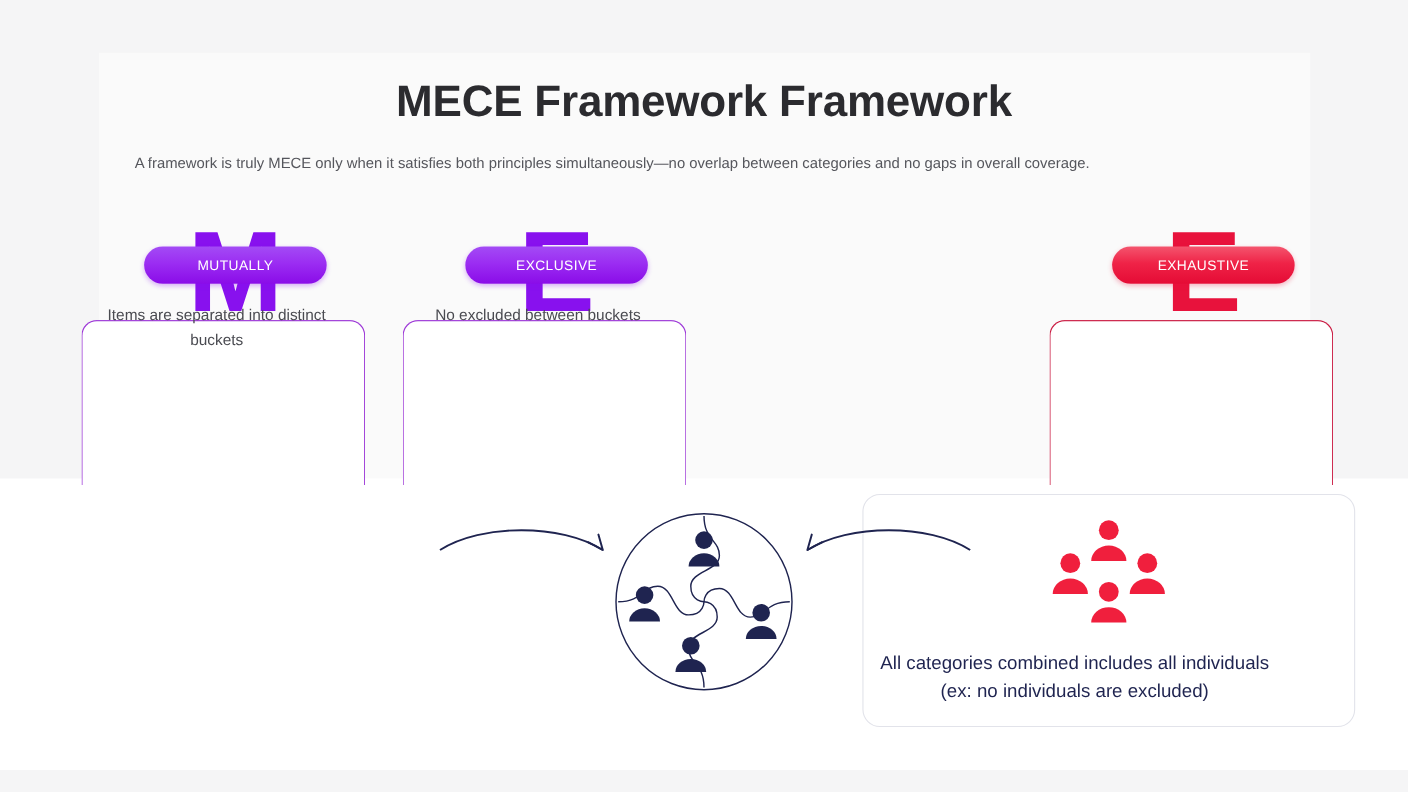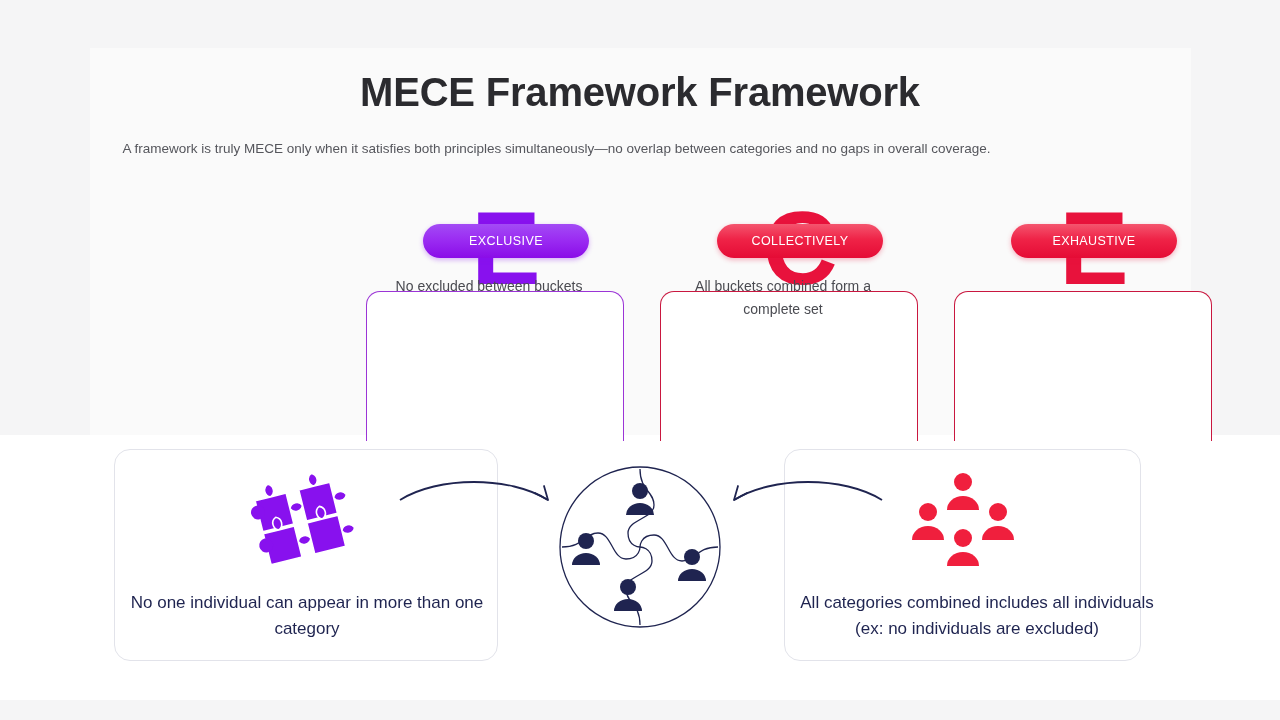--- a/index.html
+++ b/index.html
@@ -96,21 +96,21 @@
   .bottom{
     position:absolute; left:0; top:449px; width:1280px; height:212px;
   }
   .info-card{
     position:absolute; top:0; height:212px;
     background:#ffffff;
     border:1px solid #e2e3ea;
     border-radius:16px;
   }
   .info-card.left { left:114px;  width:384px; }
-  .info-card.right{ left:784px;  width:357px;padding-left:31px; }
+  .info-card.right{ left:784px;  width:448px;padding-left:31px; }
 
   .info-art{
     position:absolute; left:0; top:8px; width:100%;
     display:flex; align-items:center; justify-content:center;
     height:125px;
   }
   .info-text{
     position:absolute; left:14px; bottom:18px; width:356px;
     text-align:center;
     font-size:17px; line-height:26px; color:#1f2450;
@@ -128,71 +128,47 @@
 
 <div id="slide">
 
   <div class="panel-bg"></div>
 
   <div class="title">MECE Framework Framework</div>
   <div class="subtitle">A framework is truly MECE only when it satisfies both principles simultaneously—no overlap between categories and no gaps in overall coverage.</div>
 
   <div class="pillars">
 
+    <div class="pillar p0 purple">
+      <div class="pillar-card"></div>
+      <div class="big-letter">M</div>
+      <div class="pill purple">MUTUALLY</div>
+      <div class="pillar-desc">Items are separated into distinct buckets</div>
+    </div>
 
     <div class="pillar p1 purple">
       <div class="pillar-card"></div>
       <div class="big-letter">E</div>
       <div class="pill purple">EXCLUSIVE</div>
       <div class="pillar-desc">No excluded between buckets</div>
     </div>
 
-    <div class="pillar p2 red">
-      <div class="pillar-card"></div>
-      <div class="big-letter">C</div>
-      <div class="pill red">COLLECTIVELY</div>
-      <div class="pillar-desc">All buckets combined form a complete set</div>
-    </div>
 
     <div class="pillar p3 red">
       <div class="pillar-card"></div>
       <div class="big-letter">E</div>
       <div class="pill red">EXHAUSTIVE</div>
     </div>
 
   </div>
 
   <div class="white-band"></div>
 
   <div class="bottom">
 
-    <div class="info-card left">
-      <div class="info-art">
-        <svg width="150" height="120" viewBox="0 0 150 120" aria-hidden="true">
-          <g transform="translate(75,58) rotate(-14) translate(-75,-58)">
-
-            <path d="M30 28 h16 a7 7 0 0 1 0 -13 a7 7 0 0 1 0 13 h16 v16
-                     a7 7 0 0 0 13 0 a7 7 0 0 0 -13 0 v16 h-32 z" fill="#8811ee" stroke="#ffffff" stroke-width="1.6" stroke-linejoin="round"></path>
-
-            <path d="M75 28 h16 a7 7 0 0 1 0 -13 a7 7 0 0 1 0 13 h16 v16
-                     a7 7 0 0 0 13 0 a7 7 0 0 0 -13 0 v16 h-32 z" fill="#8811ee" stroke="#ffffff" stroke-width="1.6" stroke-linejoin="round"></path>
-
-            <path d="M30 62 h16 a7 7 0 0 1 0 -13 a7 7 0 0 1 0 13 h16 v16
-                     a7 7 0 0 0 13 0 a7 7 0 0 0 -13 0 v16 h-32 z" fill="#8811ee" stroke="#ffffff" stroke-width="1.6" stroke-linejoin="round"></path>
-
-            <path d="M75 62 h16 a7 7 0 0 1 0 -13 a7 7 0 0 1 0 13 h16 v16
-                     a7 7 0 0 0 13 0 a7 7 0 0 0 -13 0 v16 h-32 z" fill="#8811ee" stroke="#ffffff" stroke-width="1.6" stroke-linejoin="round"></path>
-
-            <circle cx="30" cy="40" r="7" fill="#8811ee"></circle>
-            <circle cx="30" cy="74" r="7" fill="#8811ee"></circle>
-          </g>
-        </svg>
-      </div>
-      <div class="info-text">No one individual can appear in more than one category</div>
-    </div>
 
     <div class="info-card right">
       <div class="info-art">
         <svg width="120" height="110" viewBox="0 0 120 110" aria-hidden="true">
           <g fill="#f01f3d">
 
             <circle cx="60" cy="16" r="9"></circle>
             <path d="M44 44 a16 14 0 0 1 32 0 z"></path>
 
             <circle cx="25" cy="46" r="9"></circle>

